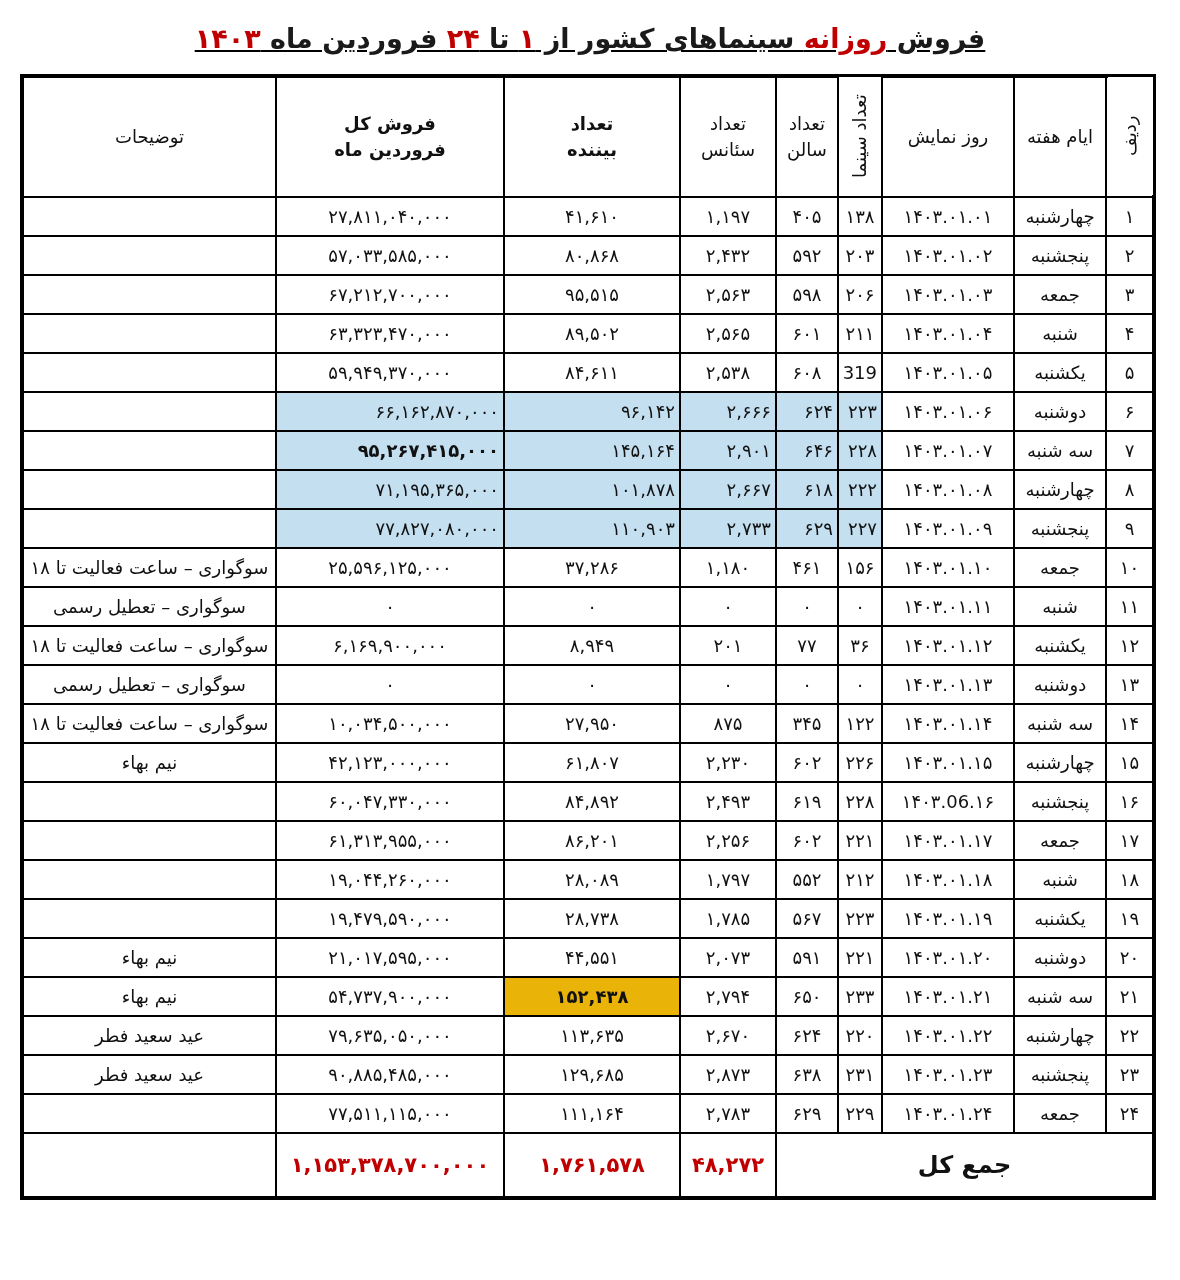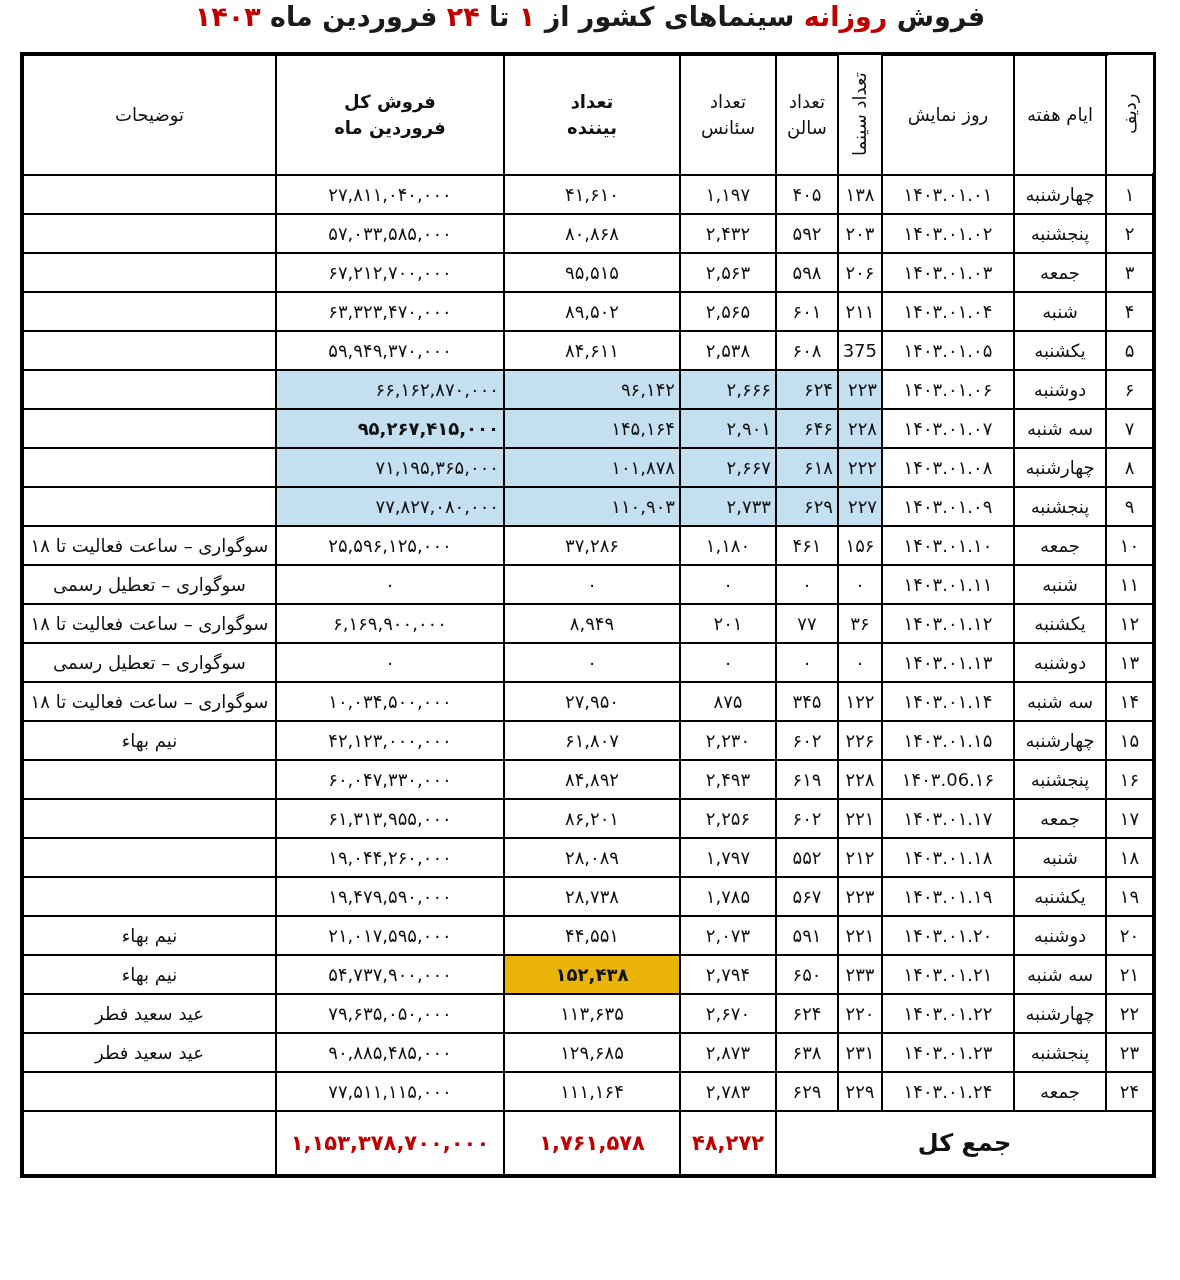--- a/index.html
+++ b/index.html
@@ -14,22 +14,24 @@
     font-family: "DejaVu Sans", "Liberation Sans", sans-serif;
     direction: rtl;
     position: relative;
     overflow: hidden;
   }
 
   
   .title-bar {
     width: 100%;
     text-align: center;
+    padding-top: 22px;
     padding-bottom: 18px;
     box-sizing: border-box;
+    text-decoration: underline;
   }
   .title-text {
     font-size: 27px;
     font-weight: bold;
     color: #1a1a1a;
     letter-spacing: 0px;
     line-height: 1.25;
     white-space: nowrap;
   }
   .title-text .hl { color: #c00000; }
@@ -259,21 +261,21 @@
           <td class="num h">۶۰۱</td>
           <td class="num h">۲,۵۶۵</td>
           <td class="num h">۸۹,۵۰۲</td>
           <td class="sales-val h">۶۳,۳۲۳,۴۷۰,۰۰۰</td>
           <td class="desc"></td>
         </tr>
         <tr>
           <td class="num">۵</td>
           <td class="dayname">یکشنبه</td>
           <td class="num">۱۴۰۳.۰۱.۰۵</td>
-          <td class="num h">375</td>
+          <td class="num h">319</td>
           <td class="num h">۶۰۸</td>
           <td class="num h">۲,۵۳۸</td>
           <td class="num h">۸۴,۶۱۱</td>
           <td class="sales-val h">۵۹,۹۴۹,۳۷۰,۰۰۰</td>
           <td class="desc"></td>
         </tr>
         <tr class="hl-blue">
           <td class="num">۶</td>
           <td class="dayname">دوشنبه</td>
           <td class="num">۱۴۰۳.۰۱.۰۶</td>

